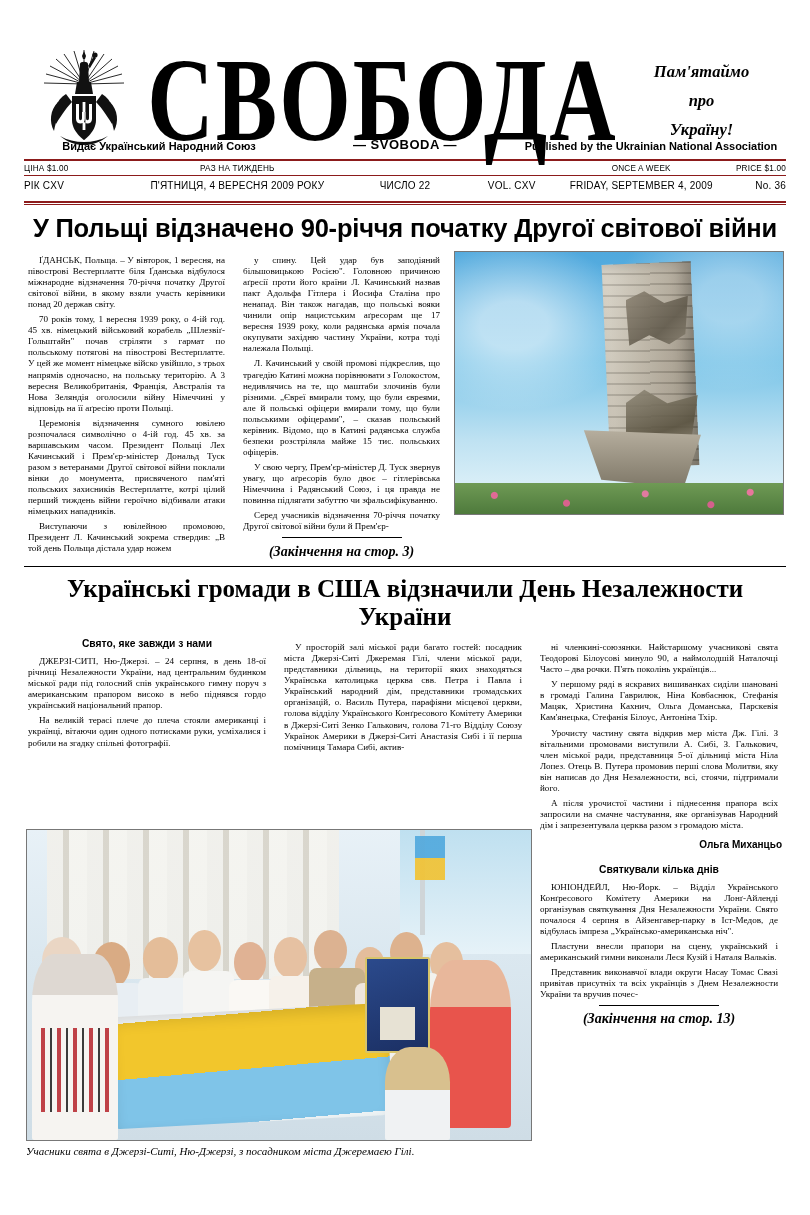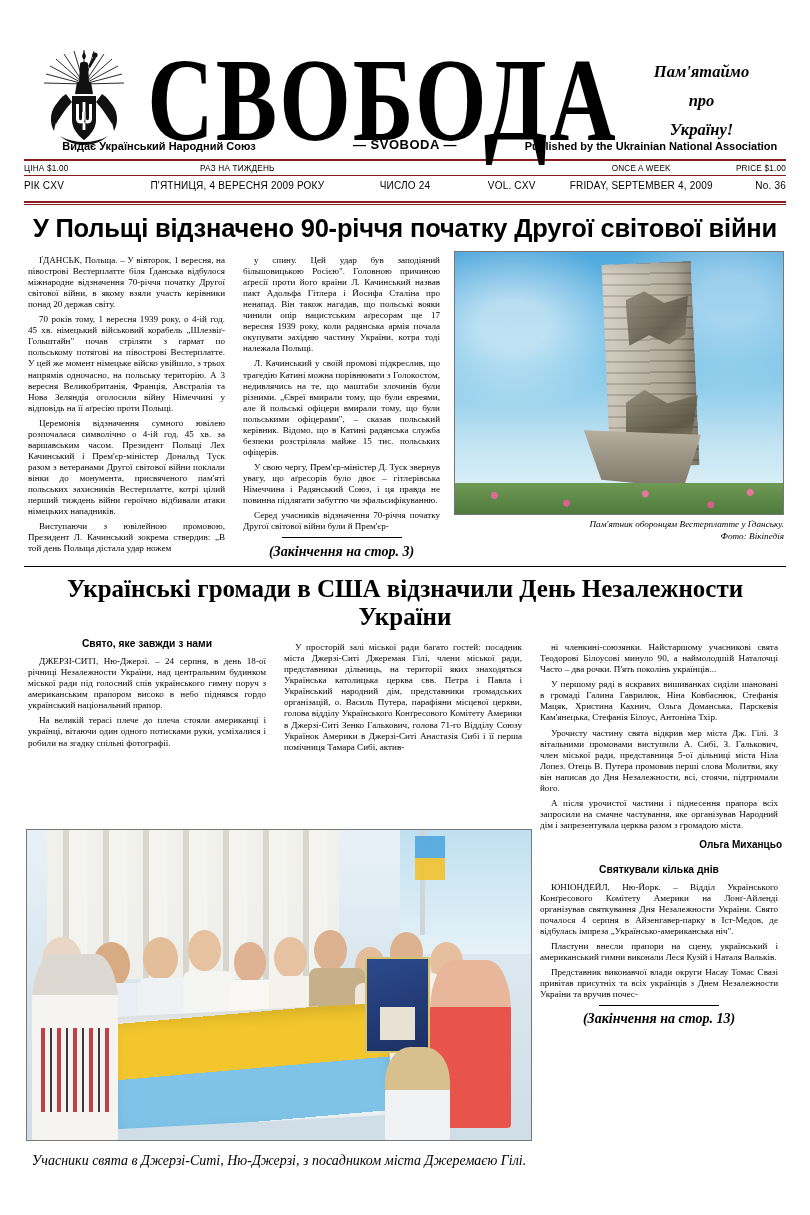--- a/index.html
+++ b/index.html
@@ -96,21 +96,21 @@
   .a2c1 { width: 246px; }
   .a2c2 { width: 246px; }
   .a2c3 { width: 246px; }
   .subhead { font-family:"Liberation Sans", sans-serif; font-weight:700;
              font-size: 10.3px; text-align:center; margin: 0 0 7px 0; }
   .subhead.spaced { margin-top: 14px; }
   .byline { font-family:"Liberation Sans", sans-serif; font-weight:700; font-size:10px;
             text-align:right; margin-top: 8px; }
 
   .bottom-photo { margin-top: 7px; }
-  .caption-c { font-style: italic; font-size: 14px; text-align:center; margin-top: 12px; }
+  .caption-c { font-style: italic; font-size: 11px; text-align:left; margin-top: 4px; }
 
   
   .monument-photo { position:relative; width:100%; height:262px; overflow:hidden;
       background: linear-gradient(180deg,#4fa8dd 0%, #79c4e8 42%, #bfe2f2 72%, #d8eef7 88%, #cfe6d2 100%); }
   .mon-shaft { position:absolute; left:46%; top:4%; width:27%; height:78%;
       background: linear-gradient(100deg,#d9d4c8 0%, #c0b9aa 35%, #a79e8e 70%, #8d8676 100%);
       transform: rotate(-2.5deg); box-shadow: inset -8px 0 14px rgba(0,0,0,.22); }
   .mon-shaft:after { content:""; position:absolute; inset:0;
       background: repeating-linear-gradient(182deg, rgba(0,0,0,.13) 0 2px, rgba(255,255,255,.07) 2px 11px); }
   .mon-relief { position:absolute; left:52%; top:15%; width:19%; height:28%;
@@ -238,21 +238,21 @@
     <div class="ib c4"></div>
     <div class="ib c5">ONCE A WEEK</div>
     <div class="ib c6">PRICE $1.00</div>
   </div>
 
   <div class="rule-mid"></div>
 
   <div class="infobar row2">
     <div class="ib c1">РІК CXV</div>
     <div class="ib c2">П'ЯТНИЦЯ, 4 ВЕРЕСНЯ 2009 РОКУ</div>
-    <div class="ib c3">ЧИСЛО 24</div>
+    <div class="ib c3">ЧИСЛО 22</div>
     <div class="ib c4">VOL. CXV</div>
     <div class="ib c5">FRIDAY, SEPTEMBER 4, 2009</div>
     <div class="ib c6">No. 36</div>
   </div>
 
   <div class="rule-thick"></div>
   <div class="rule-thin"></div>
 
   <h2 class="headline">У Польщі відзначено 90-річчя початку Другої світової війни</h2>
 
@@ -277,24 +277,20 @@
     <div class="a1photo">
       <div class="photo-box">
         <div class="monument-photo">
           <div class="mon-clouds"></div>
           <div class="mon-shaft"></div>
           <div class="mon-relief"></div>
           <div class="mon-relief2"></div>
           <div class="mon-base"></div>
           <div class="mon-ground"></div>
         </div>
-      </div>
-      <div class="caption">
-        <span>Пам'ятник оборонцям Вестерплатте у Ґданську.</span><br>
-        <span>Фото: Вікіпедія</span>
       </div>
     </div>
   </div>
 
   <div class="rule-black"></div>
 
   <div class="art2wrap">
     <h2 class="headline2">Українські громади в США відзначили День Незалежности України</h2>
 
     <div class="art2">

